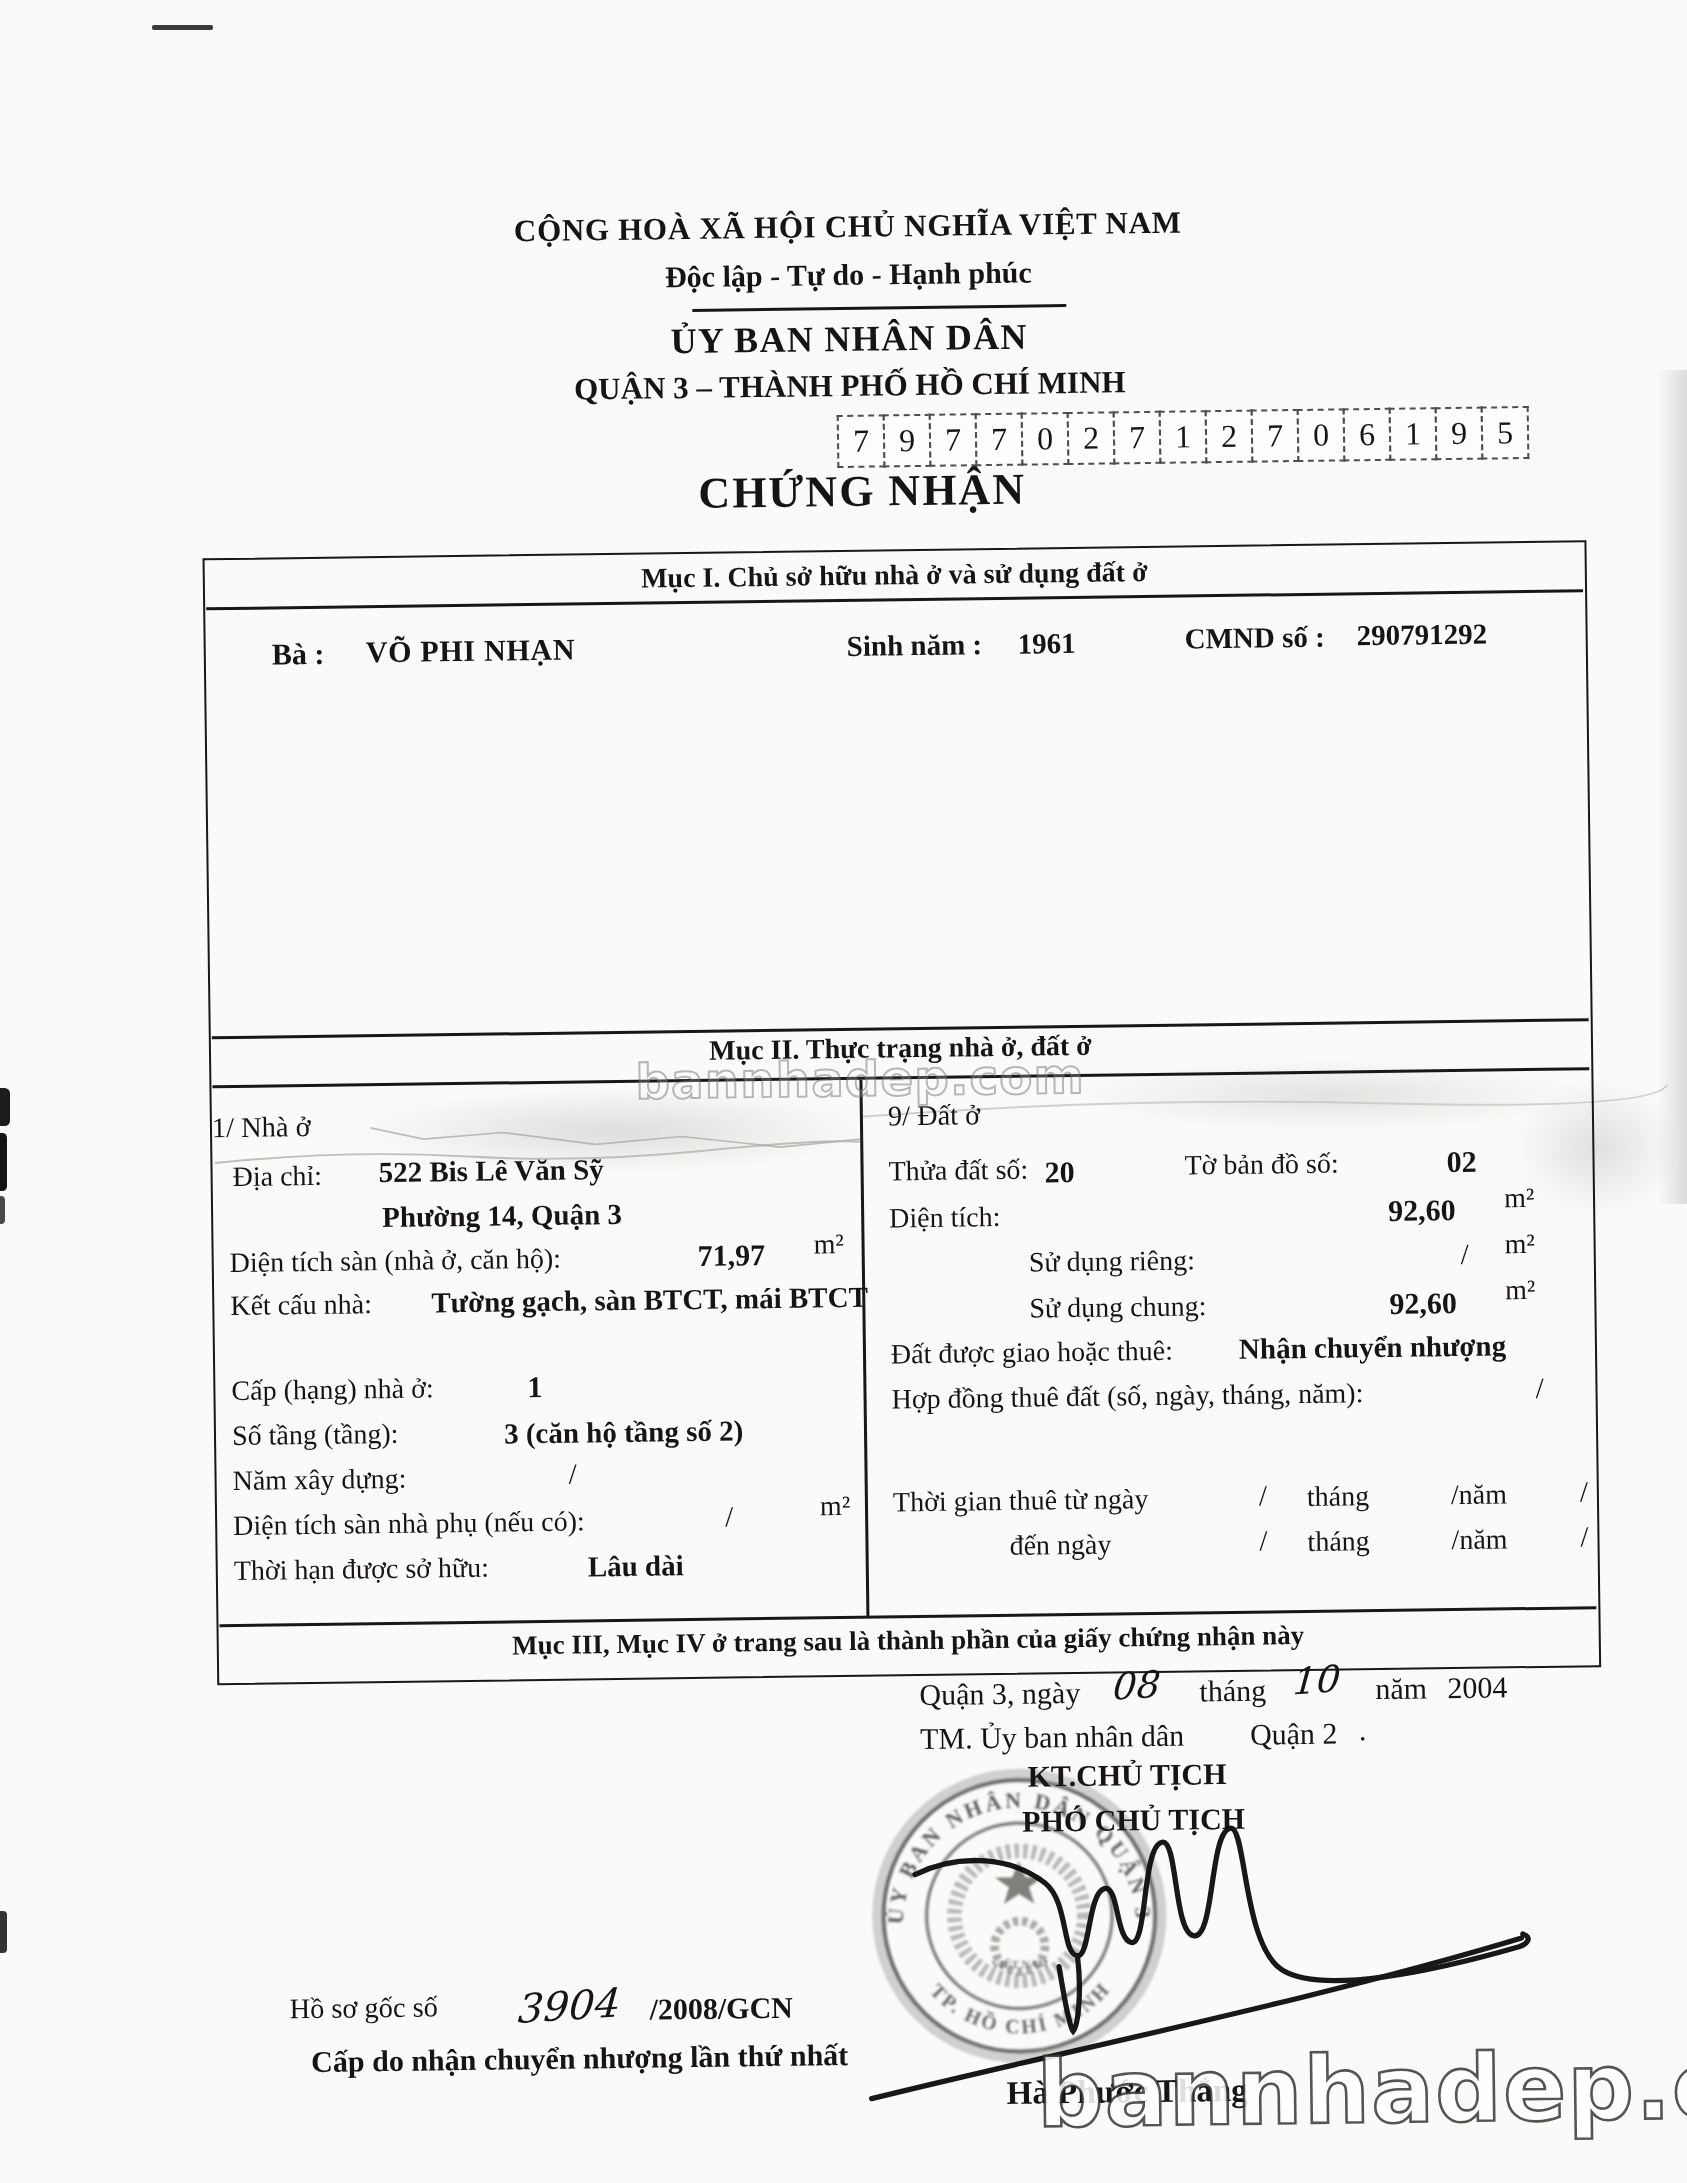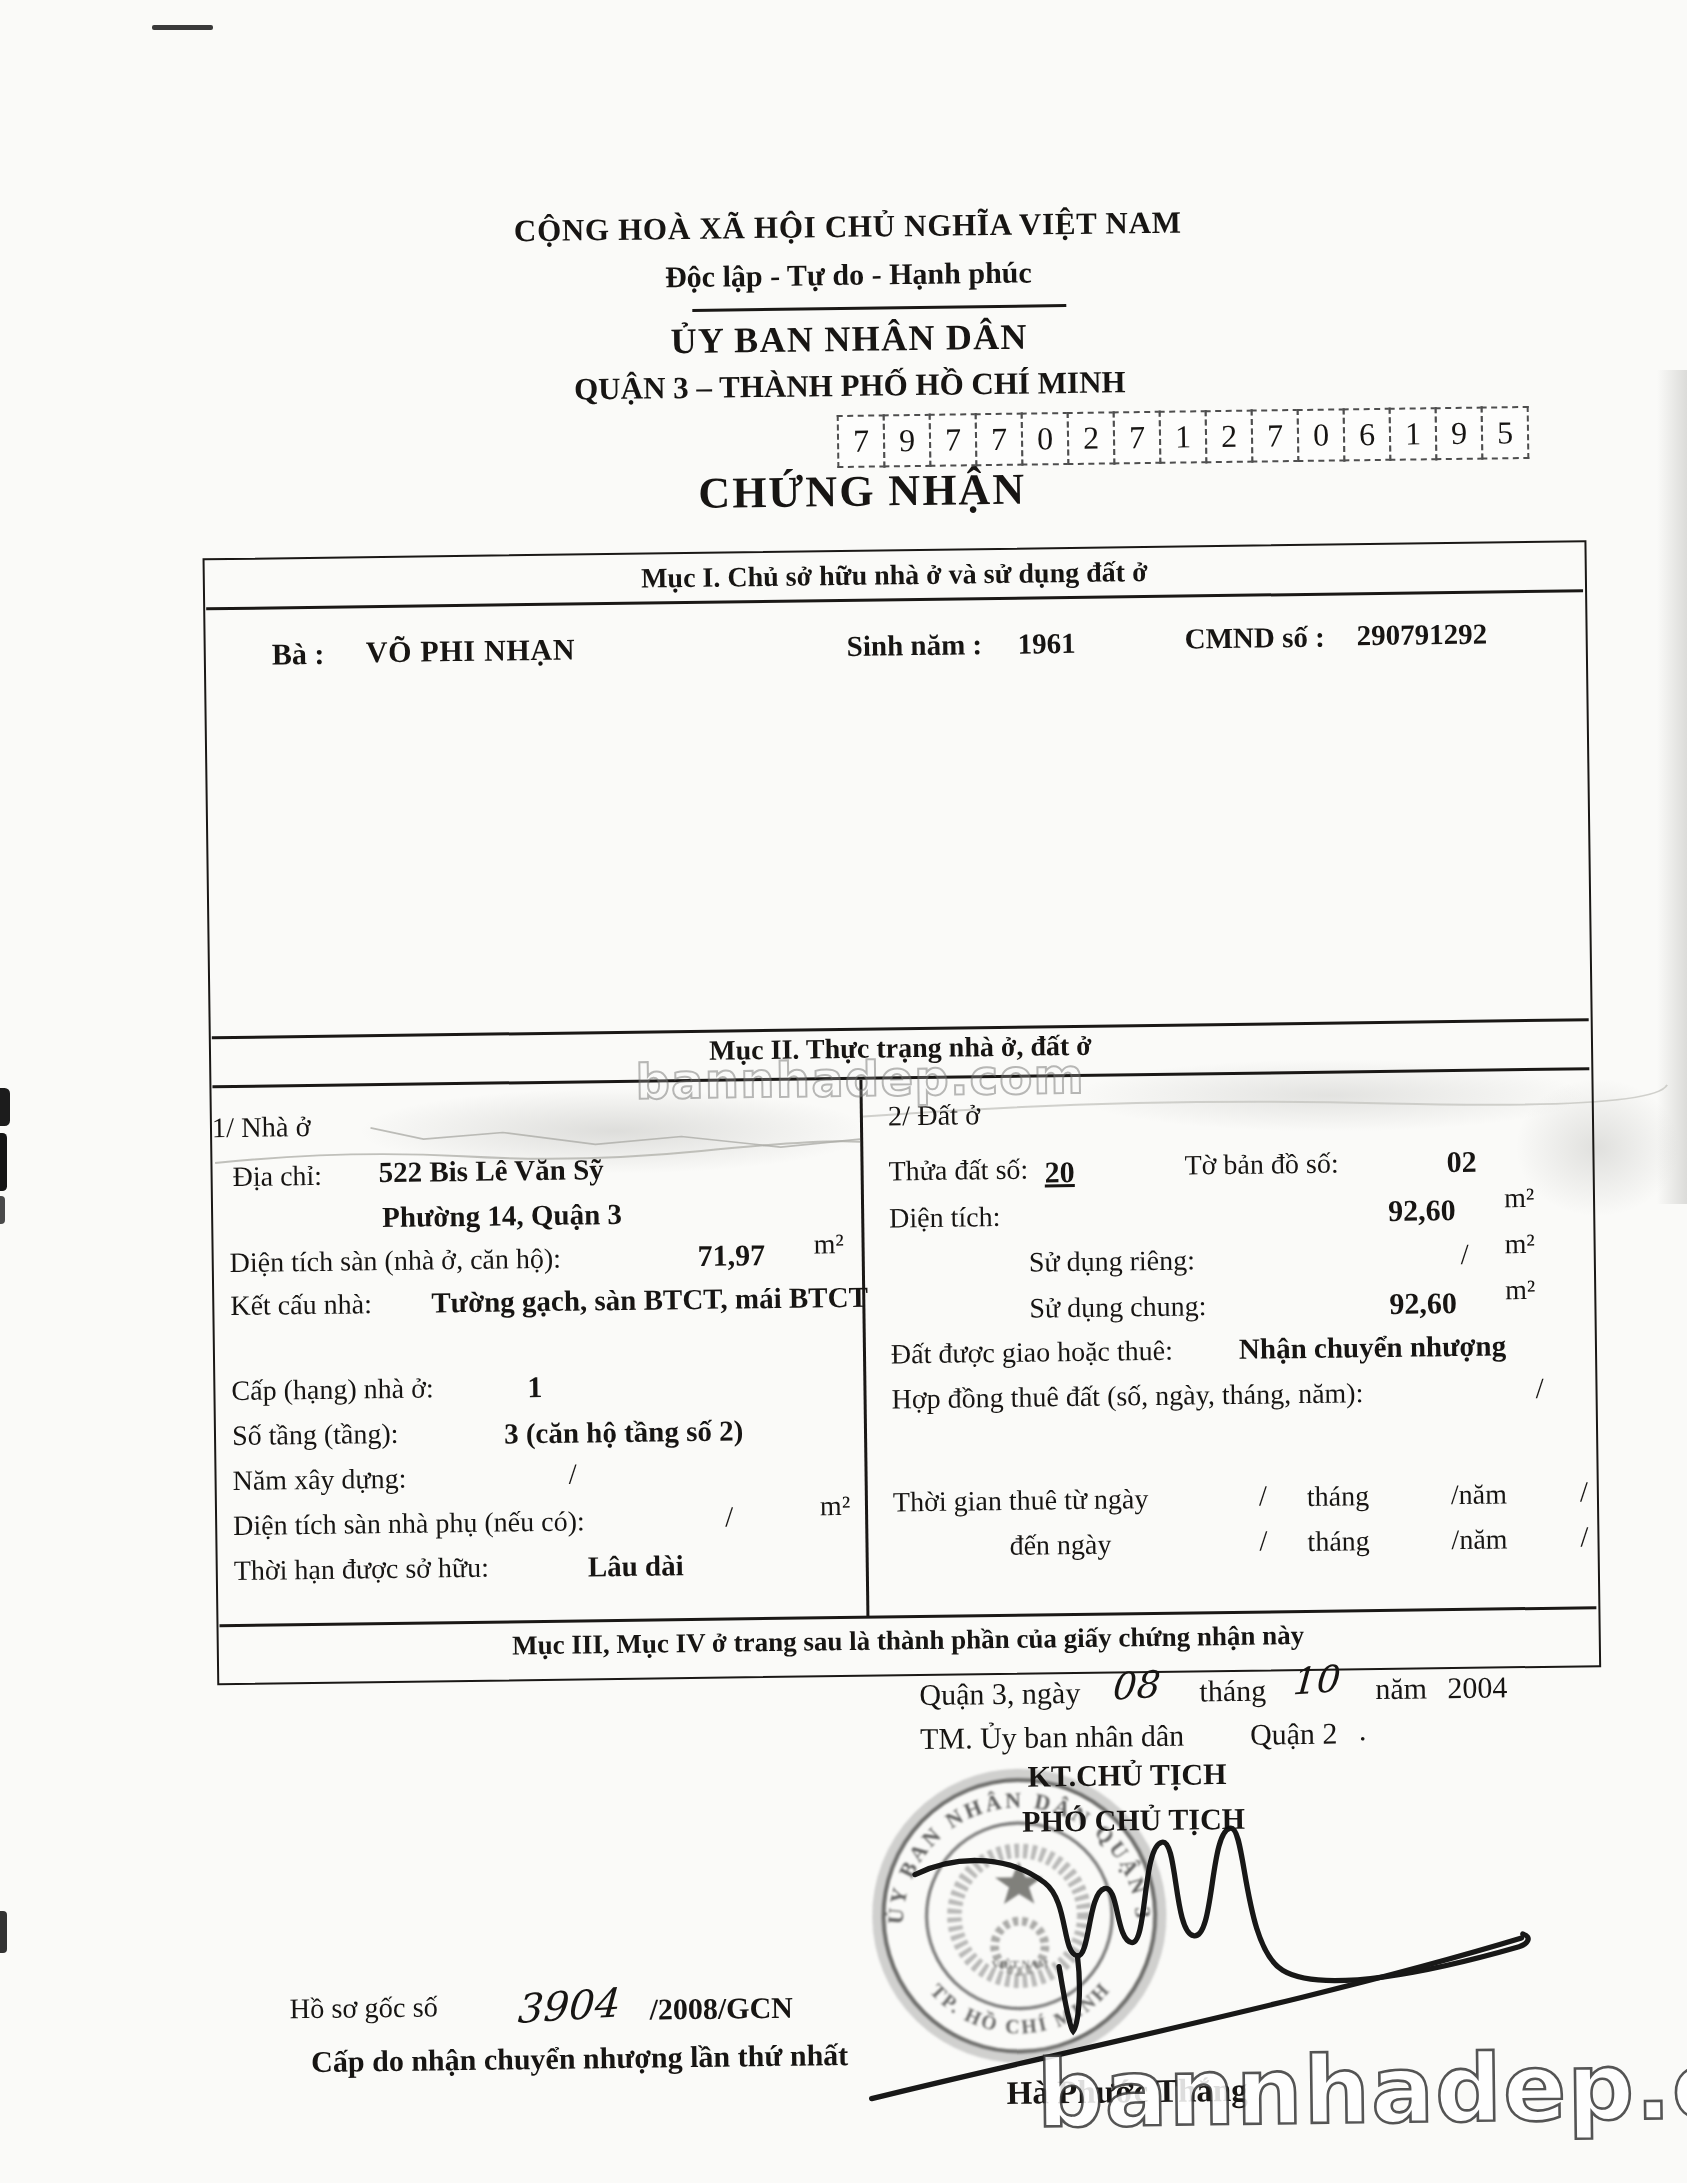--- a/index.html
+++ b/index.html
@@ -109,23 +109,23 @@
   <div class="t" style="left:228px;top:1412px;font-size:28px;">Số tầng (tầng):</div>
   <div class="t b" style="left:500px;top:1413px;font-size:29px;">3 (căn hộ tầng số 2)</div>
   <div class="t" style="left:228px;top:1457px;font-size:28px;">Năm xây dựng:</div>
   <div class="t" style="left:564px;top:1454px;font-size:29px;">/</div>
   <div class="t" style="left:228px;top:1502px;font-size:28px;">Diện tích sàn nhà phụ (nếu có):</div>
   <div class="t" style="left:720px;top:1499px;font-size:29px;">/</div>
   <div class="t" style="left:815px;top:1490px;font-size:28px;">m²</div>
   <div class="t" style="left:228px;top:1547px;font-size:28px;">Thời hạn được sở hữu:</div>
   <div class="t b" style="left:582px;top:1547px;font-size:29px;">Lâu dài</div>
 
-  <div class="t" style="left:888px;top:1101px;font-size:28.4px;">2/ Đất ở</div>
+  <div class="t" style="left:888px;top:1101px;font-size:28.4px;">9/ Đất ở</div>
   <div class="t" style="left:888px;top:1156px;font-size:28px;">Thửa đất số:</div>
-  <div class="t b" style="left:1044px;top:1158px;font-size:30px;text-decoration:underline;">20</div>
+  <div class="t b" style="left:1044px;top:1158px;font-size:30px;">20</div>
   <div class="t" style="left:1184px;top:1154px;font-size:28px;">Tờ bản đồ số:</div>
   <div class="t b" style="left:1446px;top:1153px;font-size:30px;">02</div>
   <div class="t" style="left:888px;top:1203px;font-size:28px;">Diện tích:</div>
   <div class="t b" style="left:1387px;top:1201px;font-size:30px;">92,60</div>
   <div class="t" style="left:1503px;top:1191px;font-size:28px;">m²</div>
   <div class="t" style="left:1027px;top:1249px;font-size:28px;">Sử dụng riêng:</div>
   <div class="t" style="left:1459px;top:1246px;font-size:29px;">/</div>
   <div class="t" style="left:1503px;top:1237px;font-size:28px;">m²</div>
   <div class="t" style="left:1027px;top:1295px;font-size:28px;">Sử dụng chung:</div>
   <div class="t b" style="left:1387px;top:1294px;font-size:30px;">92,60</div>

